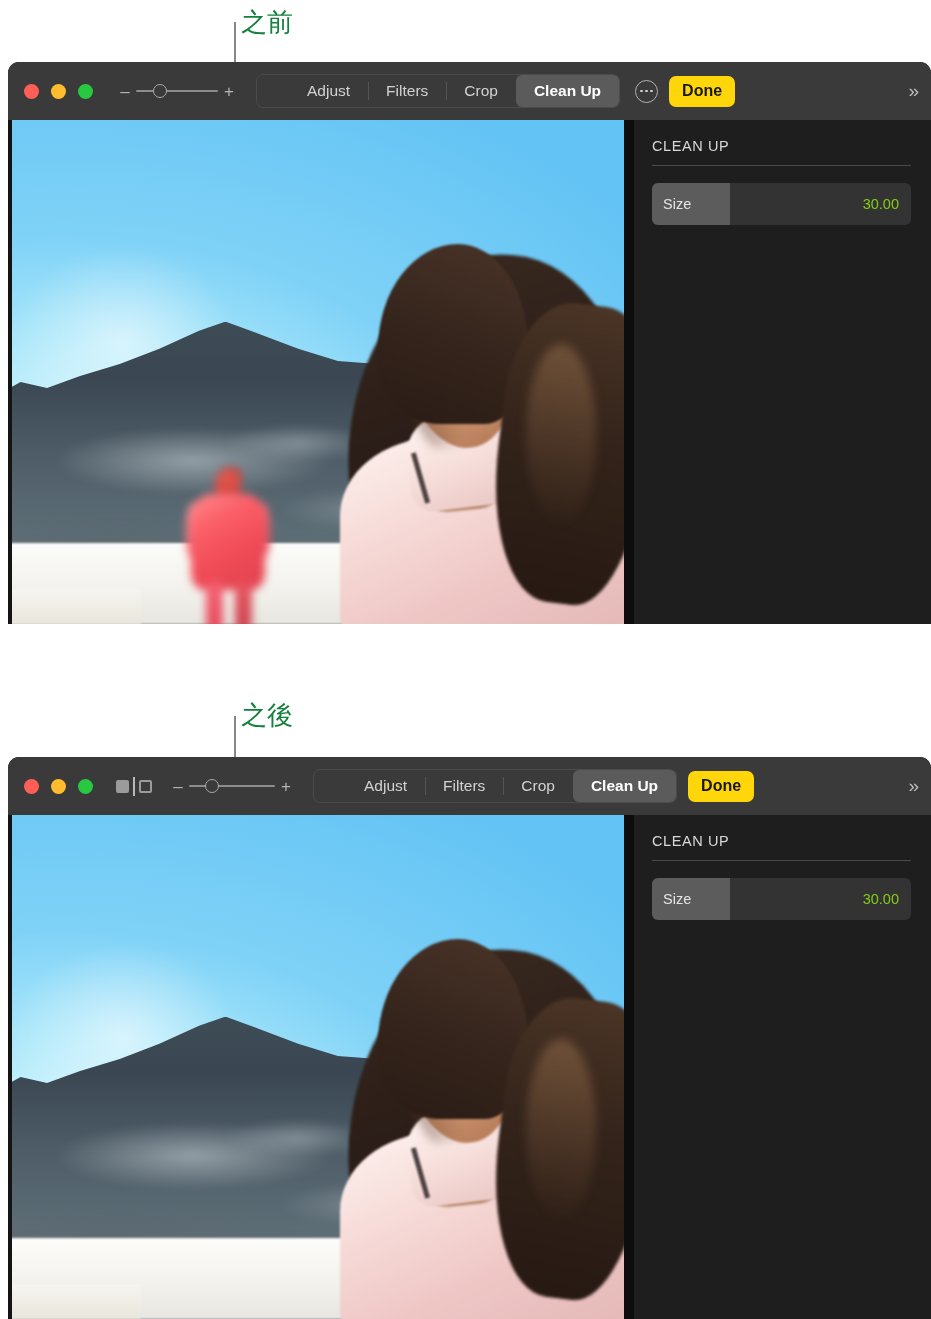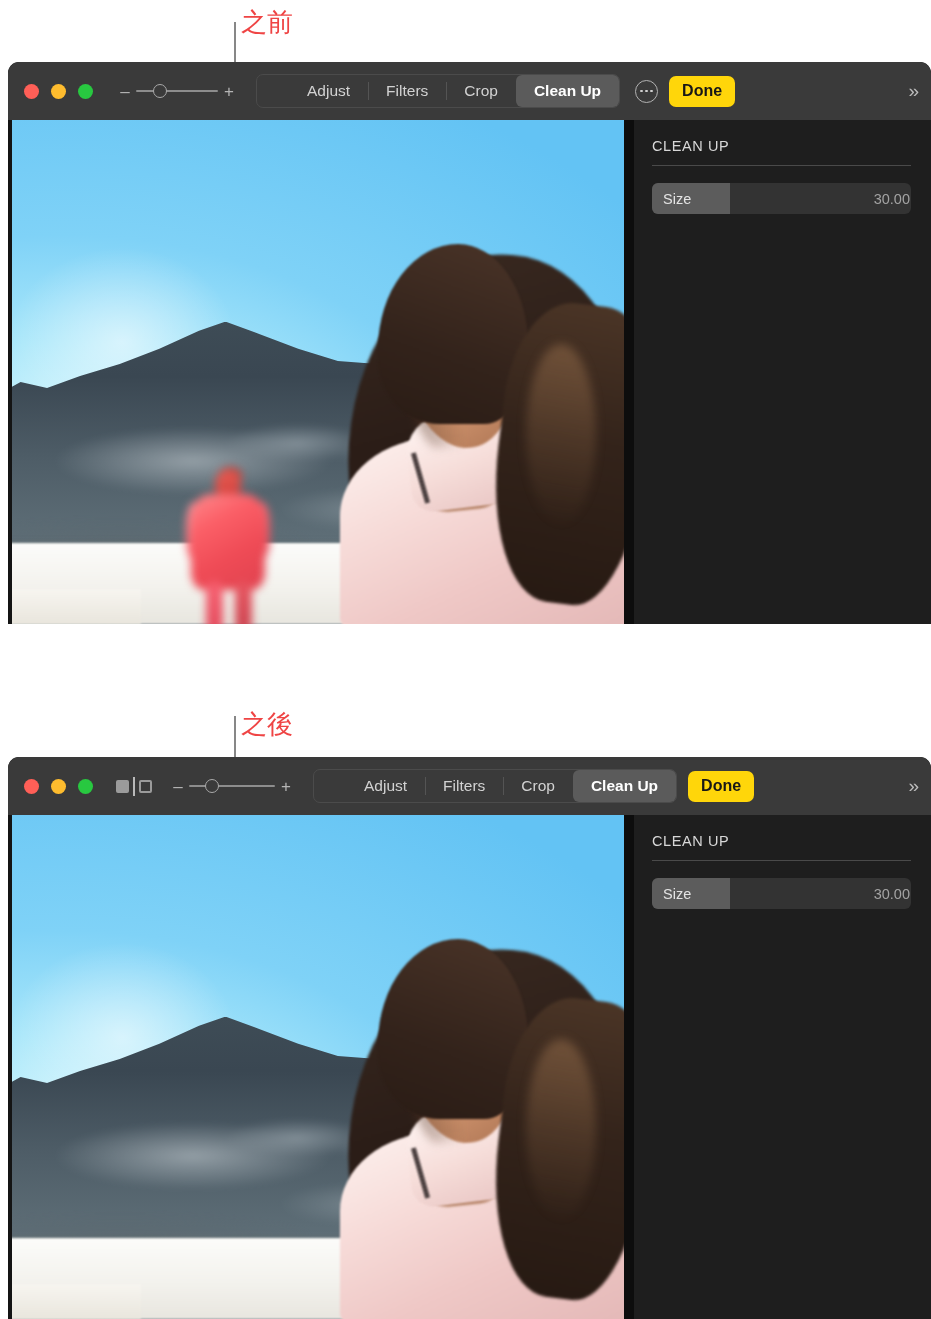--- a/index.html
+++ b/index.html
@@ -5,21 +5,21 @@
   html,body{margin:0;padding:0;}
   body{
     width:931px;height:1319px;background:#ffffff;overflow:hidden;
     font-family:"Liberation Sans","DejaVu Sans",sans-serif;
     -webkit-font-smoothing:antialiased;
   }
   .stage{position:relative;width:931px;height:1319px;}
 
   
   .callout-label{
-    position:absolute;font-size:26px;color:#ef4444;white-space:nowrap;
+    position:absolute;font-size:26px;color:#15803d;white-space:nowrap;
     font-family:"DejaVu Sans","Liberation Sans",sans-serif;
   }
   .callout-line{position:absolute;width:2px;background:#878787;}
 
   
   .window{position:absolute;overflow:hidden;background:#141414;}
   .window.top{left:8px;top:62px;width:923px;height:562px;border-radius:11px 11px 0 0;}
   .window.bottom{left:8px;top:757px;width:923px;height:562px;border-radius:11px 11px 0 0;}
 
   .toolbar{
@@ -82,26 +82,26 @@
   .wbody{position:relative;display:flex;height:504px;background:#0d0d0d;}
   .photo-wrap{
     position:relative;width:616px;height:504px;overflow:hidden;
     border-left:4px solid #141414;box-sizing:border-box;
   }
   .gap{width:10px;background:#0d0d0d;}
   .sidebar{flex:1 1 auto;background:#1e1e1e;padding:18px 20px 0 18px;box-sizing:border-box;}
   .side-title{font-size:14.5px;letter-spacing:.6px;color:#d8d8d8;}
   .side-rule{height:1px;background:#4a4a4a;margin:11px 0 17px 0;}
   .size-row{
-    display:flex;height:31px;border-radius:6px;overflow:hidden;background:#333333;align-items:stretch;
+    display:flex;height:42px;border-radius:6px;overflow:hidden;background:#333333;align-items:stretch;
   }
   .size-fill{width:30%;background:#5c5c5c;display:flex;align-items:center;padding-left:11px;box-sizing:border-box;}
   .size-label{font-size:14.5px;color:#e4e4e4;}
-  .size-val{flex:1;display:flex;align-items:center;justify-content:flex-end;padding-right:1px;
-            font-size:14.5px;color:#a3a3a3;}
+  .size-val{flex:1;display:flex;align-items:center;justify-content:flex-end;padding-right:12px;
+            font-size:14.5px;color:#84cc16;}
 
   
   .sky{position:absolute;inset:0;
     background:
       radial-gradient(120% 95% at 8% 78%, #f2feff 0%, #d8f7fd 16%, #a9e7fa 36%, #7fd2f7 58%, #63c3f4 100%);
   }
   .mountain{position:absolute;left:-4%;right:-4%;top:40%;height:60%;overflow:hidden;}
   .mtn-ridge{position:absolute;inset:0;
     background:linear-gradient(#3e4c56 0%, #3a4752 18%, #4e5d67 45%, #5d6d76 70%, #6b7b83 100%);
     clip-path:polygon(0% 26%,5% 20%,9% 22%,14% 18%,20% 14%,26% 9%,32% 3%,36% 0%,41% 4%,47% 9%,
@@ -311,21 +311,21 @@
         <div class="size-row">
           <div class="size-fill" style="width:30%;">
             <span class="size-label">Size</span>
           </div>
           <div class="size-val">30.00</div>
         </div>
       </div>
     </div>
   </div>
 
-  <div class="callout-label" style="left:241px;top:698px;margin-top:9px;">之後</div>
+  <div class="callout-label" style="left:241px;top:698px;">之後</div>
   <div class="callout-line" style="left:234px;top:716px;height:315px;"></div>
 
   <div class="window bottom">
 
     <div class="toolbar">
 
       <div class="lights">
         <div class="light" style="background:#ff5f57;"></div>
         <div class="light" style="background:#febc2e;"></div>
         <div class="light" style="background:#28c840;"></div>

